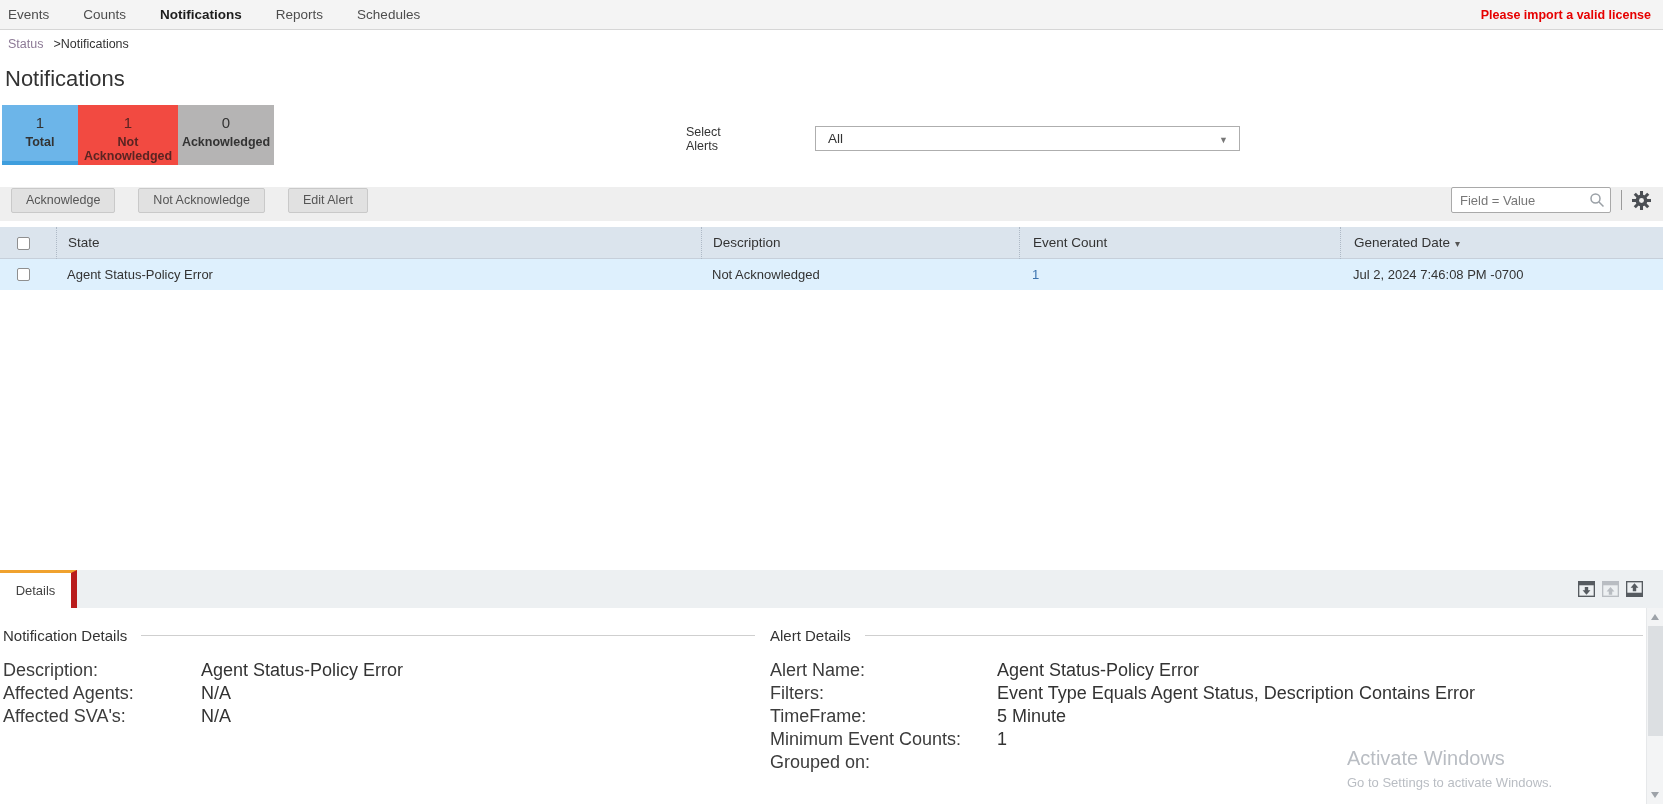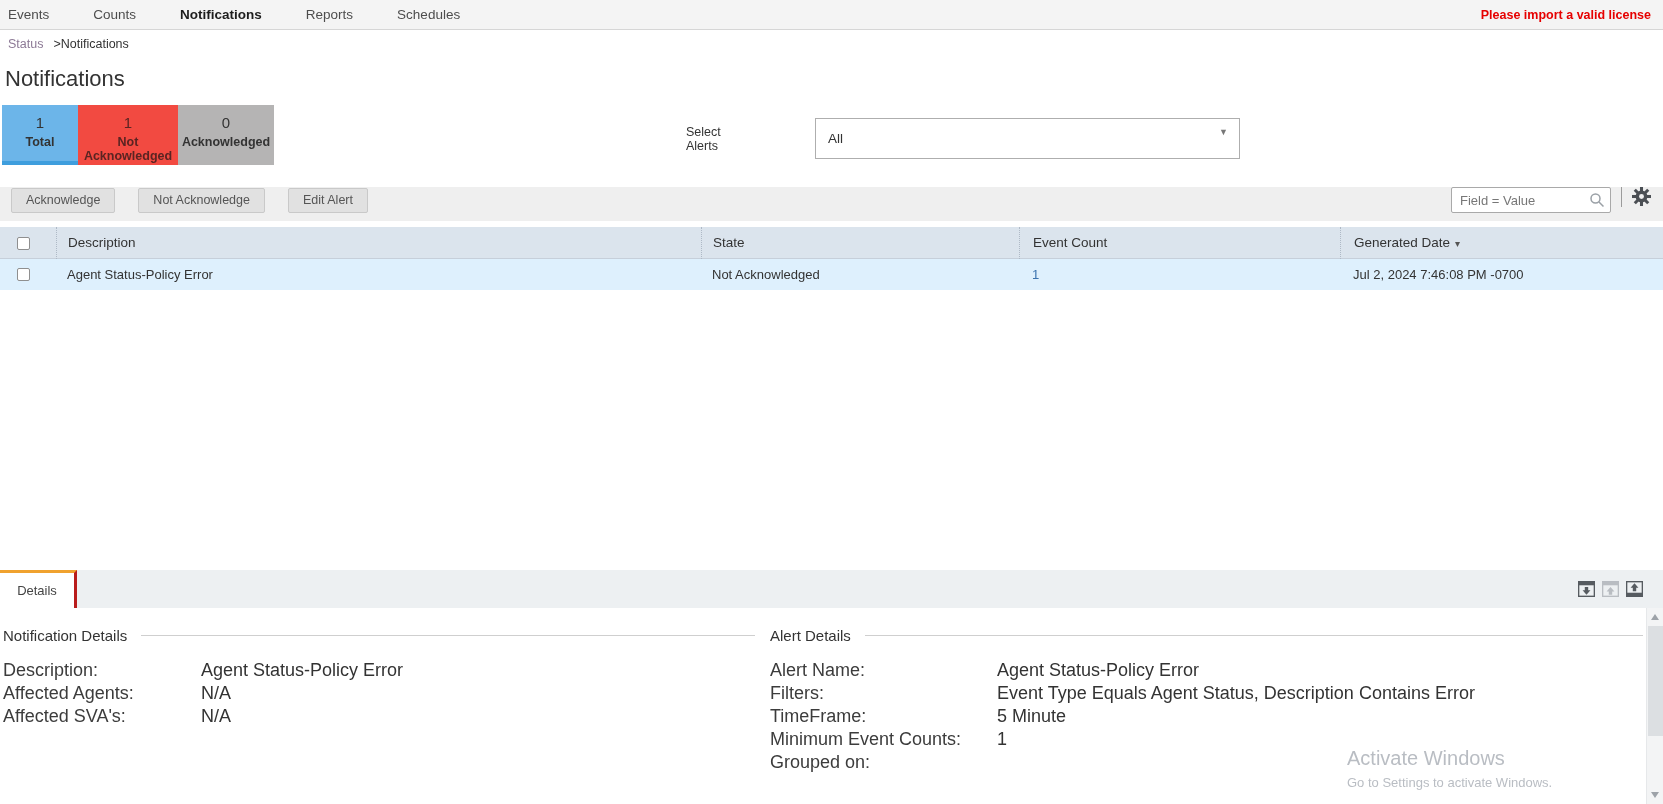--- a/index.html
+++ b/index.html
@@ -5,21 +5,21 @@
   * { margin:0; padding:0; box-sizing:border-box; }
   html,body { width:1663px; height:804px; }
   body {
     font-family:"Liberation Sans","DejaVu Sans",sans-serif;
     background:#ffffff; color:#333; overflow:hidden; position:relative; font-size:13px;
   }
 
   
   .navbar { height:30px; background:#f4f4f4; border-bottom:1px solid #d6d6d6;
             display:flex; align-items:center; padding:0 12px 0 8px; }
-  .nav-items { display:flex; gap:44px; }
+  .nav-items { display:flex; gap:34px; }
   .nav-item { font-size:13.5px; color:#4d4d4d; cursor:pointer; white-space:nowrap; }
   .nav-item.active { color:#1d1d1d; font-weight:bold; }
   .license-warning { margin-left:auto; color:#e60000; font-weight:bold; font-size:12.5px; }
 
   
   .breadcrumb { height:28px; display:flex; align-items:center; padding:0 8px; font-size:12.5px; }
   .breadcrumb .parent { color:#8d7a96; cursor:pointer; }
   .breadcrumb .current { color:#333; margin-left:10px; }
 
   
@@ -29,31 +29,31 @@
   .stats-row { position:relative; height:64px; margin-top:5px; padding-left:2px; display:flex; }
   .stat-box { height:60px; text-align:center; padding-top:9px; cursor:pointer; }
   .stat-box .count { font-size:15px; margin-bottom:4px; }
   .stat-box .label { font-size:12.5px; line-height:14px;font-weight:bold; }
   .stat-box.total { width:76px; border-bottom:4px solid #3f9edd; }
   .stat-box.notack { width:100px; }
   .stat-box.ack { width:96px; }
 
   .filter-group { position:absolute; left:686px; top:20px; height:27px; display:flex; align-items:center; }
   .filter-label { font-size:12.5px; color:#333; width:67px; }
-  .filter-select { margin-left:62px; width:425px; height:41px; background:#fff; border:1px solid #aeaeae;
+  .filter-select { margin-left:62px; width:425px; height:25px; background:#fff; border:1px solid #aeaeae;
                    display:flex; align-items:center; padding:0 12px; font-size:13.5px; color:#333; cursor:pointer; position:relative; }
   .filter-select .arrow { position:absolute; right:11px; top:8px; font-size:9px; color:#777; }
 
   
   .toolbar { margin-top:18px; height:34px; background:#efefef; display:flex; align-items:center;
              padding:0 12px 8px 11px; }
   .tb-btn { height:25px; background:#e1e1e1; border:1px solid #c9c9c9; border-radius:2px;
             color:#555; font-size:12.5px; padding:0 14px; cursor:pointer; font-family:inherit; }
   .tb-btn + .tb-btn { margin-left:23px; }
-  .toolbar-right { margin-left:auto; display:flex; align-items:flex-start; }
+  .toolbar-right { margin-left:auto; display:flex; align-items:center; }
   .search-wrap { position:relative; }
   .search-input { width:160px; height:26px; border:1px solid #a9a9a9; border-radius:2px;
                   font-size:13px; color:#555; padding:0 26px 0 8px; font-family:inherit; background:#fff; }
   .search-input::placeholder { color:#777; }
   .search-wrap svg { position:absolute; right:6px; top:5px; }
   .tb-divider { width:1px; height:20px; background:#9b9b9b; margin:0 10px; }
 
   
   .grid { display:grid; grid-template-columns:56px 645px 318px 321px 323px; width:1663px; }
   .thead { margin-top:6px; background:#dbe4ed; height:32px; line-height:32px; border-bottom:1px solid #c6cfda; }
@@ -65,21 +65,21 @@
   .td { font-size:13px; color:#333; padding-left:11px; white-space:nowrap; overflow:hidden; }
   .td.num { padding-left:13px; }
   .cb-cell { display:flex; align-items:center; padding-left:17px; }
   .checkbox { width:13px; height:13px; background:#fff; border:1px solid #8f8f8f; border-radius:2px; cursor:pointer; }
   .link { color:#3b73af; cursor:pointer; }
 
   
   .details-panel { position:absolute; left:0; right:0; top:570px; bottom:0; background:#fff; }
   .tabbar { height:38px; background:#edf0f2; position:relative; }
   .tab-active { position:absolute; left:0; top:0; width:77px; height:38px; background:#fff;
-                border-top:3px solid #f0a22e; border-right:3px solid #b91c1c;
+                border-top:3px solid #f0a22e; border-right:6px solid #b91c1c;
                 display:flex; align-items:center; justify-content:center; font-size:13px; color:#444; cursor:pointer; }
   .panel-icons { position:absolute; right:20px; top:11px; display:flex; gap:7px; }
   .panel-icons .picon { cursor:pointer; display:block; }
 
   .details-content { position:absolute; left:0; right:17px; top:38px; bottom:0; background:#fff; }
   .section { position:absolute; top:0; }
   .section.left { left:3px; width:752px; }
   .section.right { left:770px; width:873px; }
   .section-head { display:flex; align-items:center; margin-top:14px; height:26px; }
   .section-title { font-size:15px; color:#333; white-space:nowrap; }
@@ -170,22 +170,22 @@
       </g>
       <circle cx="10" cy="10" r="2.6" fill="#efefef"></circle>
     </svg>
   </div>
 </div>
 
 <div class="grid thead">
   <div class="th first cb-cell">
     <span class="checkbox"></span>
   </div>
+  <div class="th">State</div>
   <div class="th">Description</div>
-  <div class="th">State</div>
   <div class="th num">Event Count</div>
   <div class="th num">
     <span>Generated Date</span><span class="sort-arrow">▾</span>
   </div>
 </div>
 
 <div class="grid trow">
   <div class="cb-cell">
     <span class="checkbox"></span>
   </div>

